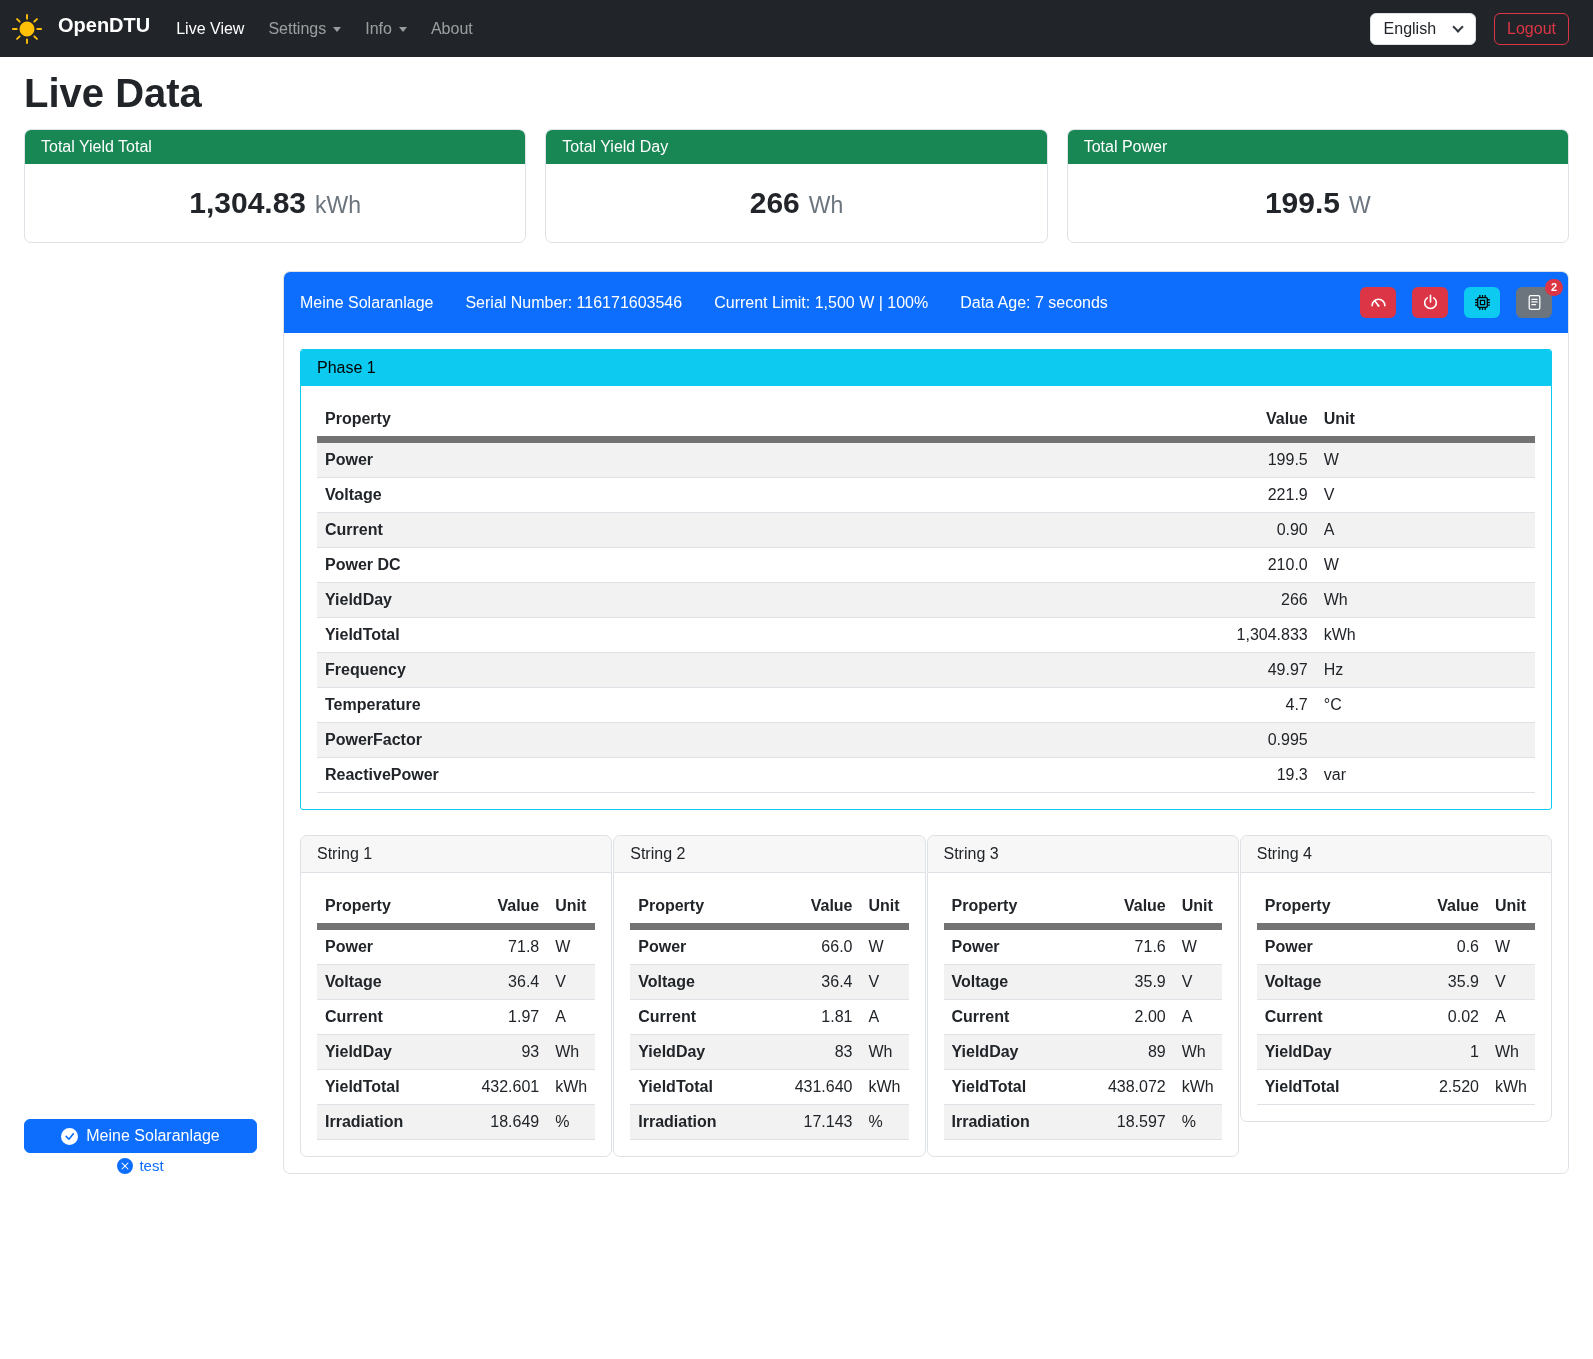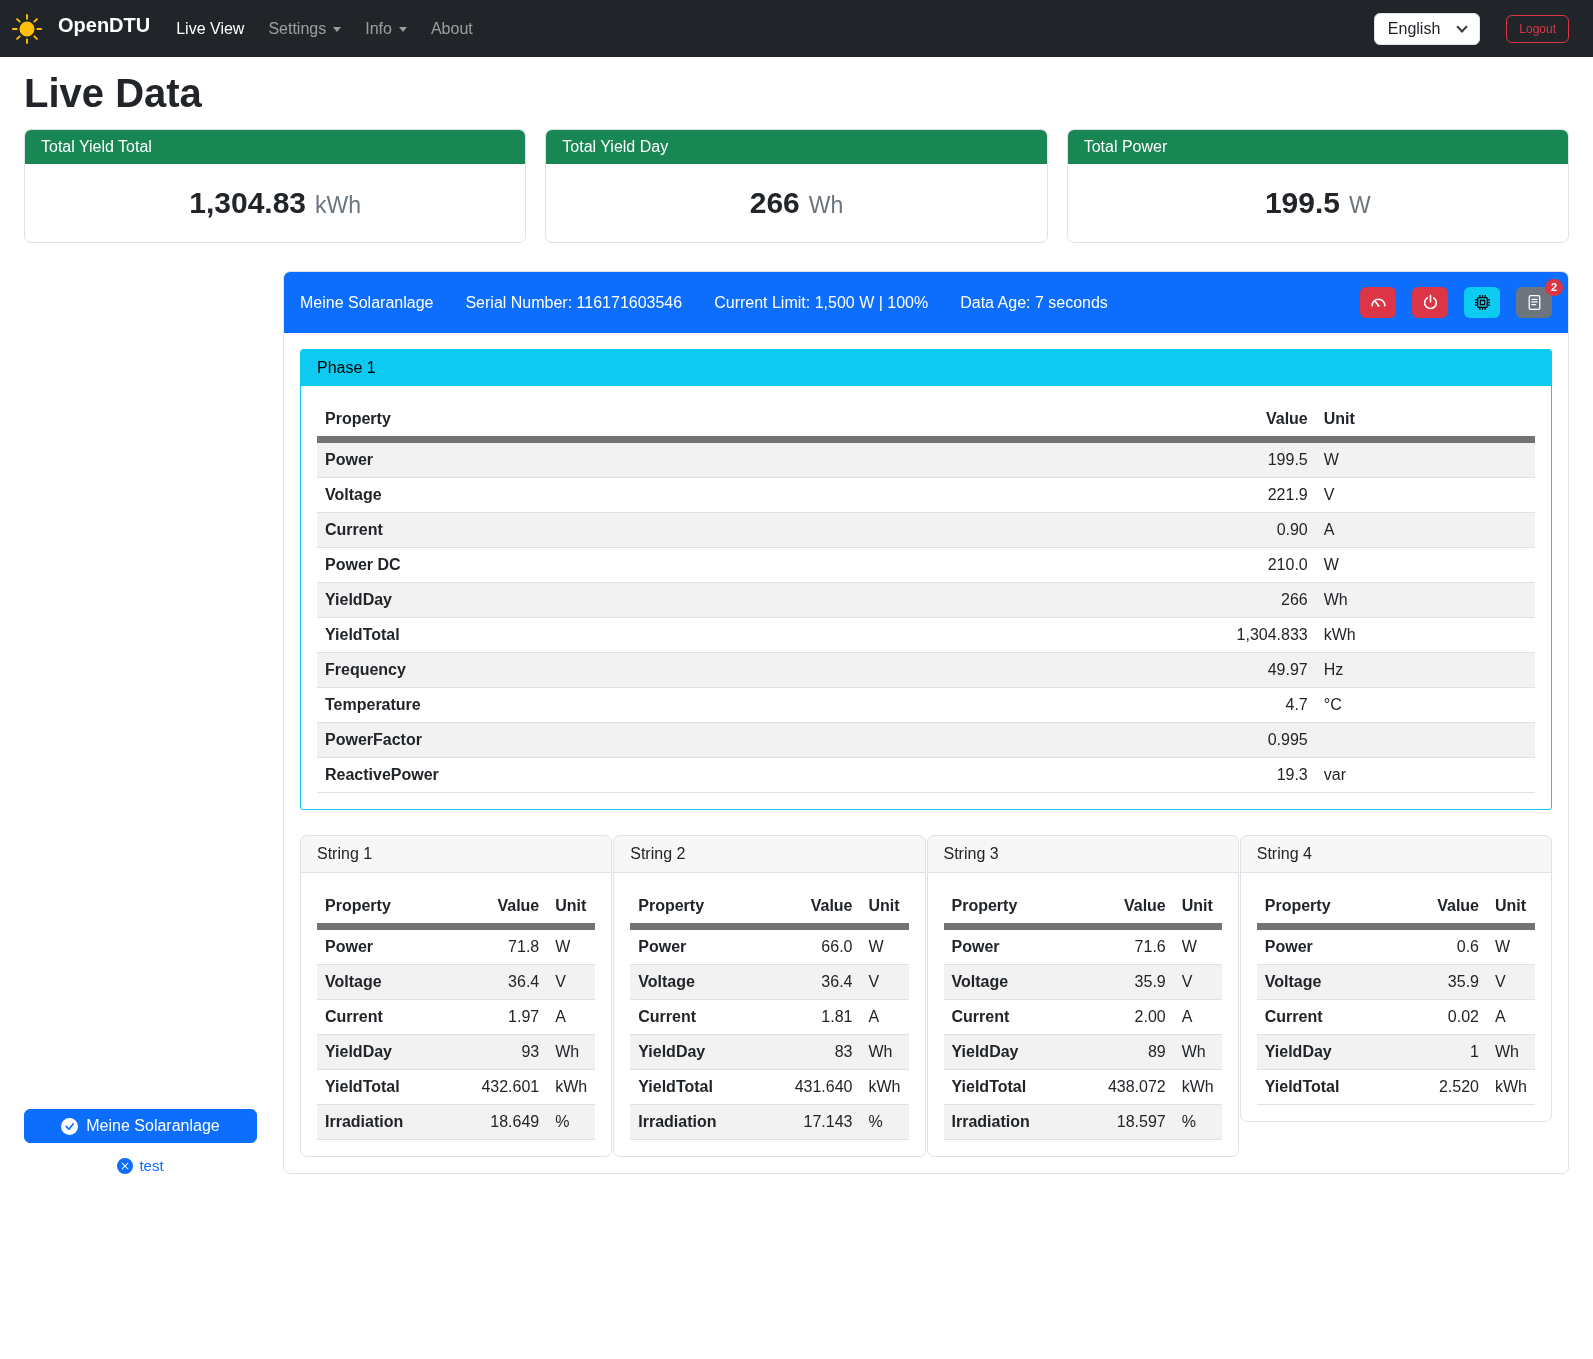--- a/index.html
+++ b/index.html
@@ -18,40 +18,40 @@
   .navbar { height:57px; background:#212529; display:flex; align-items:center; padding:0 24px 0 12px; }
   .brand { display:flex; align-items:flex-start; gap:16px; color:#fff; font-size:20px; font-weight:700; margin-right:14px; }
   .brand svg { width:30px; height:30px; display:block; }
   .nav-links { display:flex; align-items:center; }
   .nav-item { color:rgba(255,255,255,.55); padding:8px 12px; font-size:16px; display:flex; align-items:center; gap:7px; }
   .nav-item.active { color:#fff; }
   .caret { width:0; height:0; border-left:4.5px solid transparent; border-right:4.5px solid transparent; border-top:5px solid currentColor; margin-top:2px; }
   .nav-right { margin-left:auto; display:flex; align-items:center; gap:18px; }
   .lang-select { background:#fff; border:1px solid #dee2e6; border-radius:6px; padding:6px 13px; display:flex; align-items:center; gap:18px; color:#212529; font-size:16px; }
   .chevron { width:8px; height:8px; border-right:2px solid #343a40; border-bottom:2px solid #343a40; transform:rotate(45deg); margin-top:-3px; }
-  .logout-btn { background:transparent; border:1px solid #dc3545; color:#dc3545; border-radius:6px; padding:6px 12px; font-size:12px;margin-left:8px; }
+  .logout-btn { background:transparent; border:1px solid #dc3545; color:#dc3545; border-radius:6px; padding:6px 12px; font-size:16px; }
 
   
   main { padding:0 24px; }
   .page-title { font-size:40px; font-weight:600; margin:14px 0 13px; color:#212529; }
 
   
   .summary-row { display:flex; gap:19px; margin-bottom:28px; }
   .summary-card { flex:1; border:1px solid #dee2e6; border-radius:7px; background:#fff; overflow:hidden; }
   .summary-card-header { background:#198754; color:#fff; padding:8px 16px; font-size:16px; }
   .summary-card-body { display:flex; justify-content:center; align-items:baseline; gap:9px; padding:22px 16px; }
   .summary-value { font-size:30px; font-weight:700; color:#212529; }
   .summary-unit { font-size:23px; color:#6c757d; }
 
   
   .content-row { display:flex; gap:26px; align-items:flex-end; padding-bottom:30px; }
   .sidebar { width:233px; flex-shrink:0; }
   .inverter-btn { width:100%; display:flex; align-items:center; justify-content:center; gap:8px; background:#0d6efd; border:1px solid #0d6efd; color:#fff; font-size:16px; padding:7px 10px; border-radius:6px; }
   .inverter-btn svg { width:17px; height:17px; flex-shrink:0; }
-  .test-item { margin-top:14px; display:flex; align-items:center; justify-content:center; gap:6px; color:#0d6efd; font-size:15px; }
+  .test-item { margin-top:4px; display:flex; align-items:center; justify-content:center; gap:6px; color:#0d6efd; font-size:15px; }
   .test-item svg { width:16px; height:16px; }
 
   
   .inverter-panel { flex:1; border:1px solid #dee2e6; border-radius:7px; background:#fff; }
   .panel-header { background:#0d6efd; border-radius:6px 6px 0 0; color:#fff; display:flex; align-items:center; gap:32px; padding:15px 16px; font-size:16px; }
   .header-actions { margin-left:auto; display:flex; gap:16px; }
   .icon-btn { position:relative; width:36px; height:31px; border:none; border-radius:6px; display:flex; align-items:center; justify-content:center; }
   .icon-btn svg { width:17px; height:17px; display:block; }
   .btn-danger { background:#dc3545; }
   .btn-info { background:#0dcaf0; }

